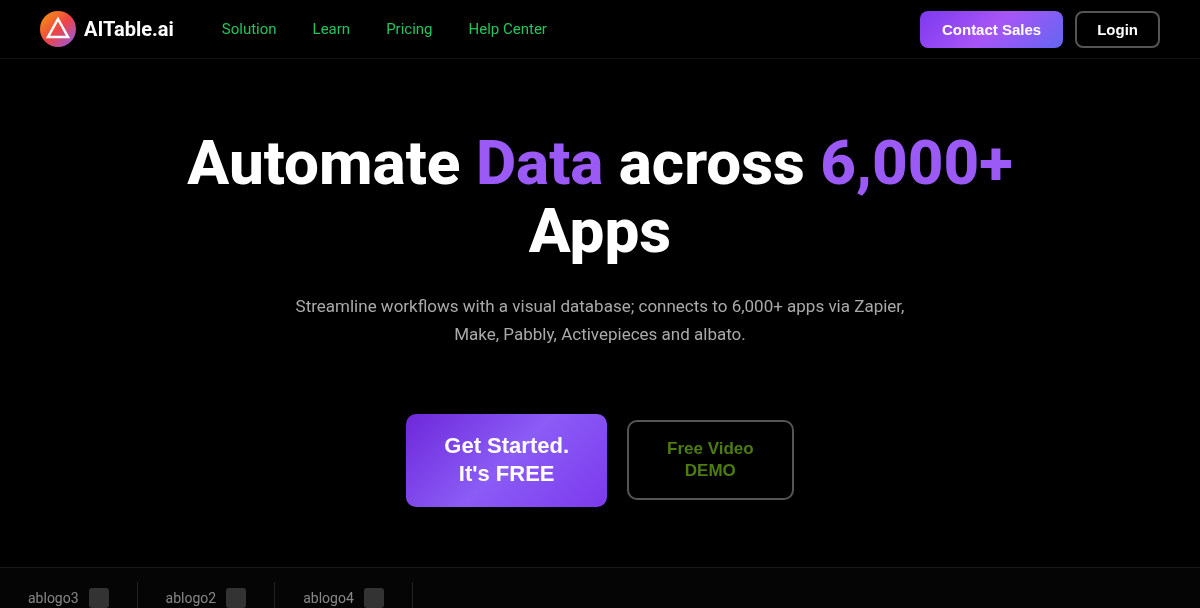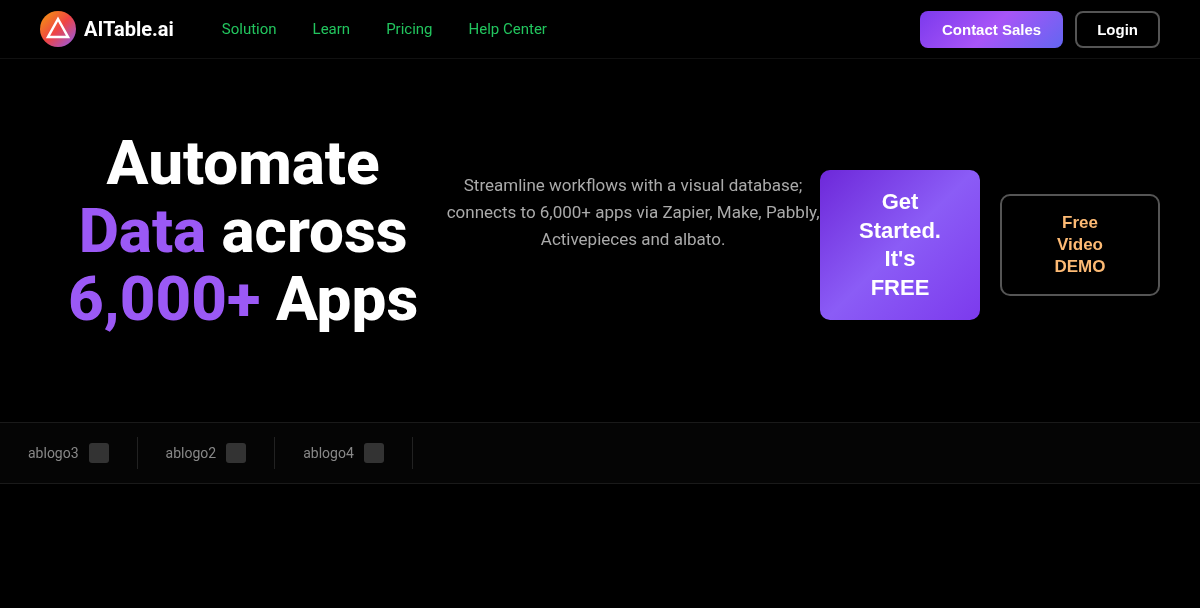--- a/index.html
+++ b/index.html
@@ -84,21 +84,21 @@
       border-radius: 8px;
       padding: 8px 20px;
       font-size: 15px;
       font-weight: 600;
       cursor: pointer;
     }
 
     
     .hero {
       display: flex;
-      flex-direction: row;
+      flex-direction: column;
       align-items: center;
       text-align: center;
       padding: 70px 40px 60px;
       background-color: #000;
     }
 
     .hero-title {
       font-size: 62px;
       font-weight: 800;
       line-height: 1.1;
@@ -133,21 +133,21 @@
       padding: 18px 38px;
       font-size: 22px;
       font-weight: 700;
       cursor: pointer;
       line-height: 1.3;
       min-width: 160px;
     }
 
     .btn-free-video {
       background: transparent;
-      color: #fdba74;
+      color: #4d7c0f;
       border: 2px solid #555;
       border-radius: 10px;
       padding: 16px 38px;
       font-size: 17px;
       font-weight: 700;
       cursor: pointer;
       line-height: 1.3;
       min-width: 160px;
     }
 

